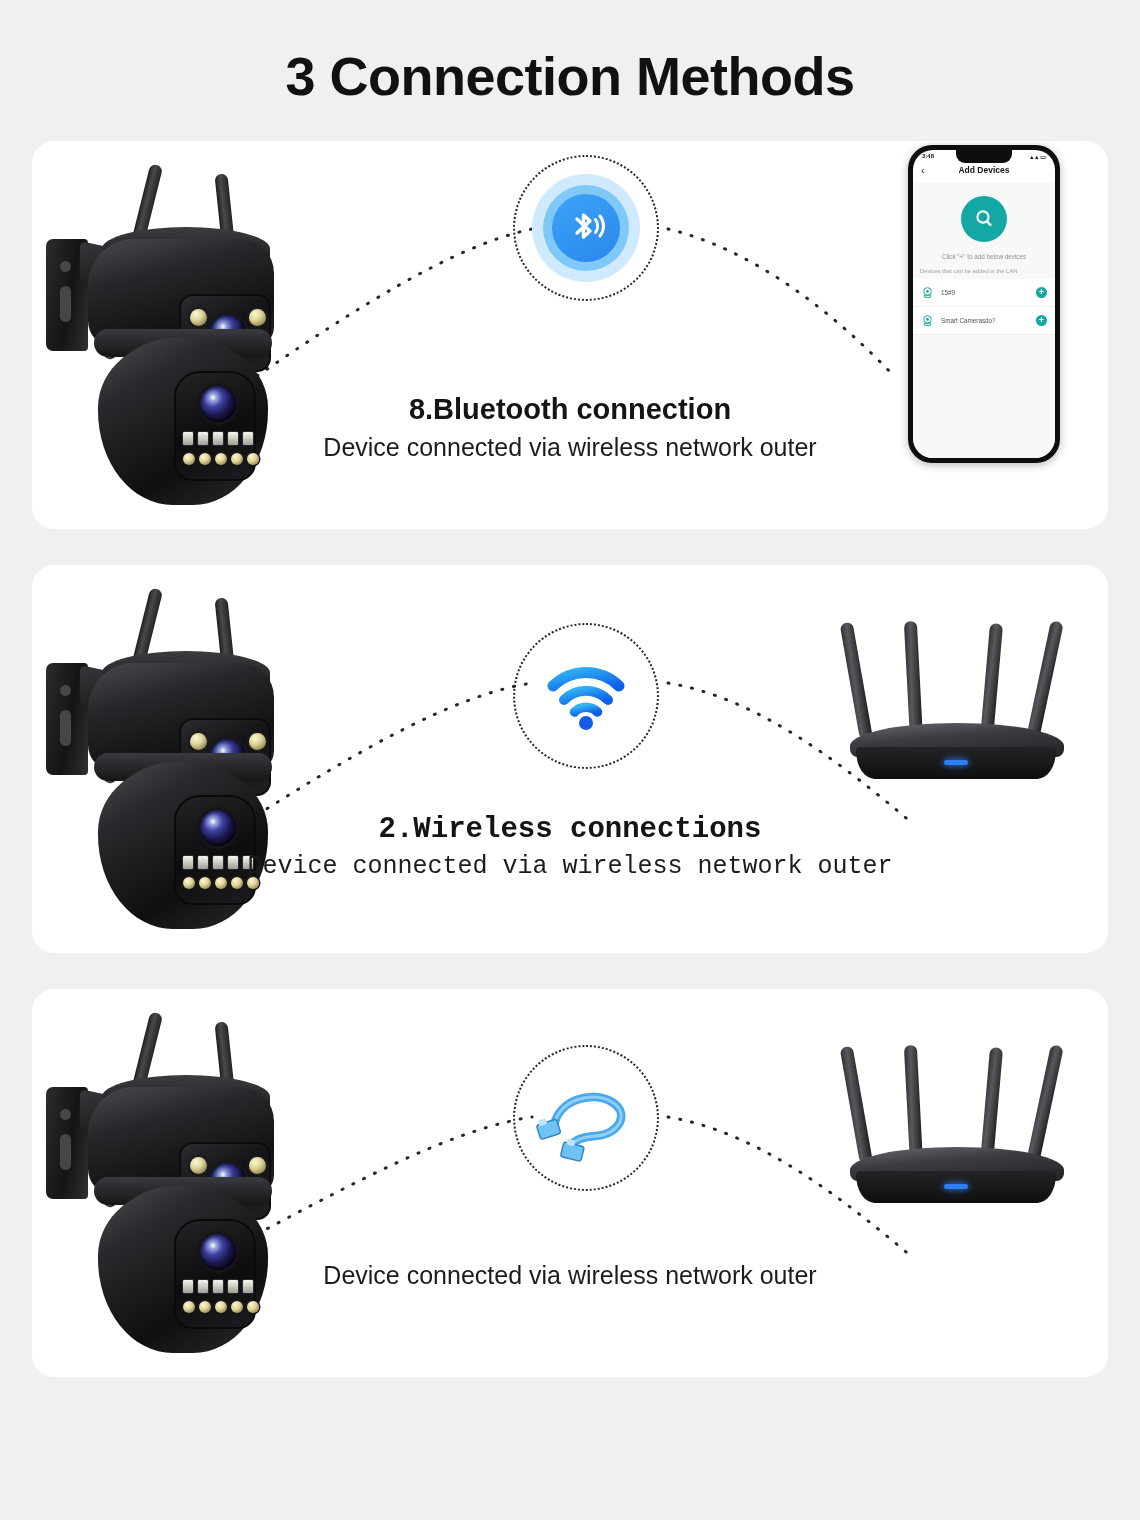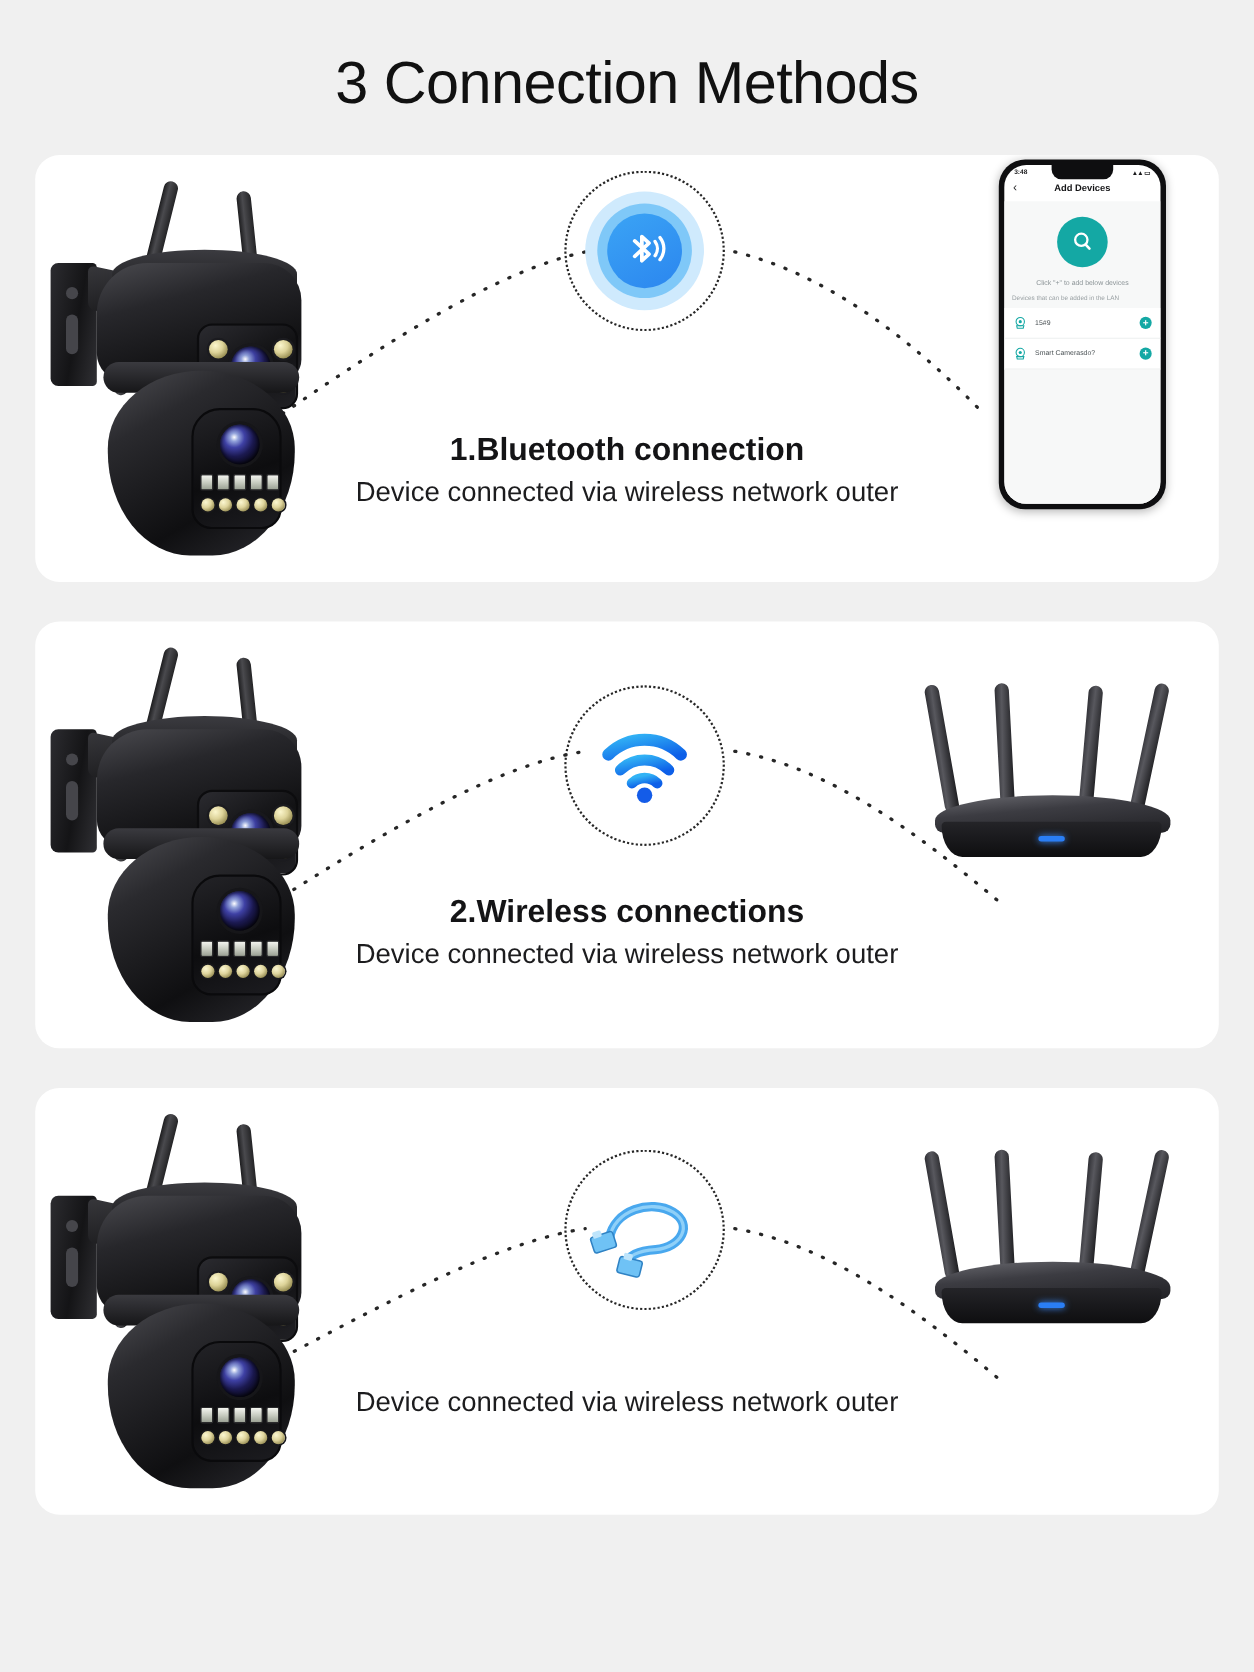--- a/index.html
+++ b/index.html
@@ -11,21 +11,21 @@
     font-family: "Liberation Sans", sans-serif;
     overflow: hidden;
     position: relative;
   }
 
   
   .header { width: 100%; padding-top: 48px; text-align: center; }
 
   .page-title {
     font-size: 54px;
-    font-weight: normal;
+    font-weight: bold;
     color: #111111;
     letter-spacing: -0.5px;
     line-height: 1.05;
   }
 
   .page-note {
     font-size: 31px;
     color: #ee5a52;
     margin-top: 22px;
     line-height: 1.1;
@@ -290,21 +290,21 @@
     box-shadow: 0 0 7px #3b8cfd;
   }
 
   
   .caption {
     position: absolute;
     left: 0; right: 0;
     text-align: center;
   }
   .cap-1 { top: 252px; }
-  .cap-2 { top: 248px; }
+  .cap-2 { top: 248px; font-family: Liberation Mono, monospace; }
   .cap-3 { top: 265px; }
 
   .cap-title {
     font-size: 29px; font-weight: bold; color: #141416;
     line-height: 1.15;
   }
   .cap-sub {
     font-size: 25px; color: #1c1c1e; margin-top: 6px; line-height: 1.2;
   }
 </style>
@@ -416,21 +416,21 @@
               </svg>
               <span class="dev-name">Smart Camerasdo?</span>
               <span class="plus-btn">+</span>
             </div>
           </div>
         </div>
       </div>
     </div>
 
     <div class="caption cap-1">
-      <div class="cap-title">1.Bluetooth connection</div>
+      <div class="cap-title">8.Bluetooth connection</div>
       <div class="cap-sub">Device connected via wireless network outer</div>
     </div>
   </div>
 
   <div class="card">
 
     <svg class="arc-svg" viewBox="0 0 1076 388" preserveAspectRatio="none">
       <path d="M225 250 C 320 190, 420 130, 500 118" fill="none" stroke="#262626" stroke-width="3" stroke-linecap="round" stroke-dasharray="1 11"></path>
       <path d="M636 118 C 720 132, 800 190, 880 258" fill="none" stroke="#262626" stroke-width="3" stroke-linecap="round" stroke-dasharray="1 11"></path>
     </svg>

